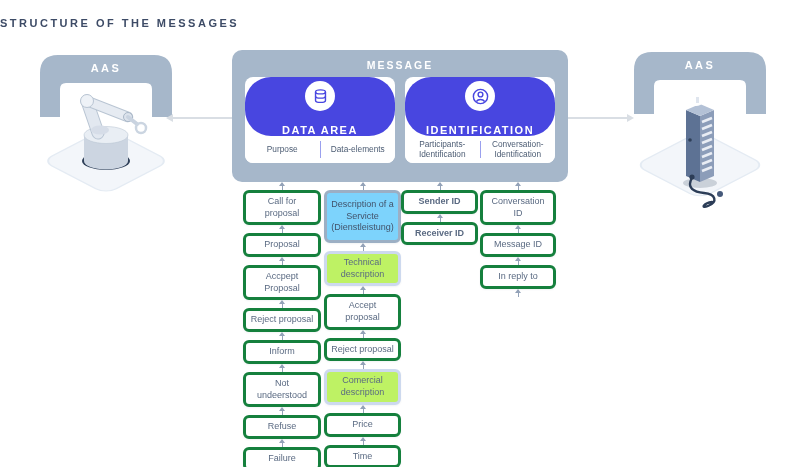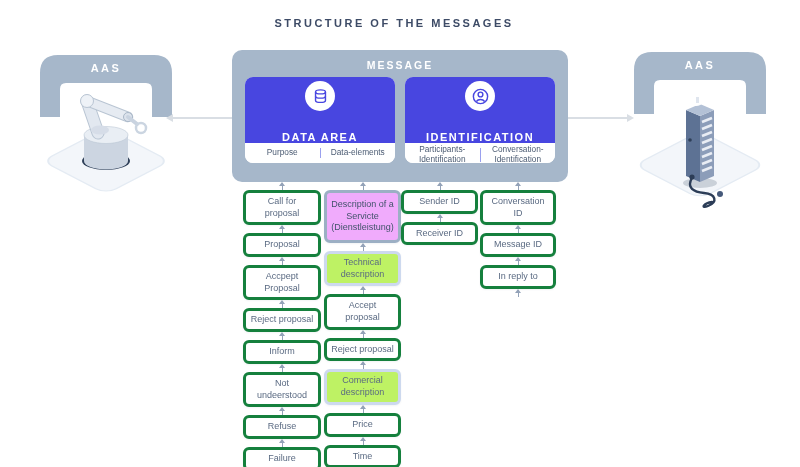--- a/index.html
+++ b/index.html
@@ -1,19 +1,19 @@
 <!DOCTYPE html>
 <html><head>
 <meta charset="utf-8">
 <style>
   * { margin:0; padding:0; box-sizing:border-box; }
   body { font-family:"Liberation Sans", sans-serif; background:#ffffff; }
   .canvas { position:relative; width:800px; height:467px; background:#ffffff; overflow:hidden; }
 
-  .main-title { position:absolute; top:17px; left:0; width:788px; text-align:center;
+  .main-title { position:absolute; top:17px; left:0; width:788px; text-align:left;
     font-size:11px; font-weight:bold; letter-spacing:2.5px; color:#3d4b66; }
 
   
   .aas-group { position:absolute; width:132px; height:150px; }
   .aas-group.left { left:40px; top:55px; }
   .aas-group.right { left:634px; top:52px; }
   .bracket { position:absolute; left:0; top:0; width:132px; height:62px; }
   .aas-label { position:absolute; top:7px; left:0; width:132px; text-align:center;
     color:#ffffff; font-weight:bold; font-size:11px; letter-spacing:2.5px; }
   .illus { position:absolute; left:0; top:18px; }
@@ -29,46 +29,46 @@
 
   
   .message-box { position:absolute; left:232px; top:50px; width:336px; height:132px;
     background:#a6b7ca; border-radius:10px; }
   .message-label { margin-top:9px; text-align:center; color:#ffffff; font-weight:bold;
     font-size:10.5px; letter-spacing:2px; }
   .cards { display:flex; gap:10px; padding:6px 13px 0 13px; }
   .card { flex:1; height:86px; border-radius:8px; overflow:hidden; display:flex;
     flex-direction:column; background:#ffffff; }
   .card-header { background:#4846e0; flex:1; display:flex; flex-direction:column;
-    align-items:center; justify-content:center; gap:20px; padding-top:4px; }
+    align-items:center; justify-content:center; gap:13px; padding-top:4px;border-radius:26px; }
   .icon-circle { width:30px; height:30px; border-radius:50%; background:#ffffff;
     display:flex; align-items:center; justify-content:center; }
   .card-title { color:#ffffff; font-weight:bold; font-size:11px; letter-spacing:1.5px; }
   .card-footer { height:28px; background:#ffffff; display:flex; align-items:stretch; }
   .field { flex:1; display:flex; align-items:center; justify-content:center; text-align:center;
     font-size:8.3px; color:#4c5c73; line-height:1.2; padding:2px 3px; }
   .v-divider { width:1px; background:#9aa0ee; margin:5px 0; }
 
   
   .column { position:absolute; top:182px; display:flex; flex-direction:column; }
   .col-0 { left:243px; width:78px; }
   .col-1 { left:324px; width:77px; }
-  .col-2 { left:401px; width:77px; }
+  .col-2 { left:401px; width:77px;font-weight:bold; }
   .col-3 { left:480px; width:76px; }
   .connector { height:8px; position:relative; flex:none; }
   .connector::before { content:''; position:absolute; left:50%; top:1px; bottom:0; width:1px;
     background:#93a2b8; }
   .connector::after { content:''; position:absolute; left:50%; top:0; margin-left:-3px;
     border-left:3px solid transparent; border-right:3px solid transparent;
     border-bottom:4px solid #93a2b8; }
   .node { background:#ffffff; border:3px solid #15803d; border-radius:6px; min-height:22px;
     display:flex; align-items:center; justify-content:center; text-align:center;
     font-size:9px; color:#5a6a82; line-height:1.3; padding:3px 4px;
     box-shadow:0 1px 2px rgba(74,94,120,0.07); }
-  .node.filled { background:#f0abfc; border-color:#9cafc4; color:#42536b; min-height:53px; }
+  .node.filled { background:#7dd3fc; border-color:#9cafc4; color:#42536b; min-height:53px; }
   .node.light { background:#bef264; border-color:#cdd9ee; min-height:26px; }
 </style>
 </head>
 <body>
 
 <div class="canvas">
 
   <div class="main-title">STRUCTURE OF THE MESSAGES</div>
 
   <div class="aas-group left">

